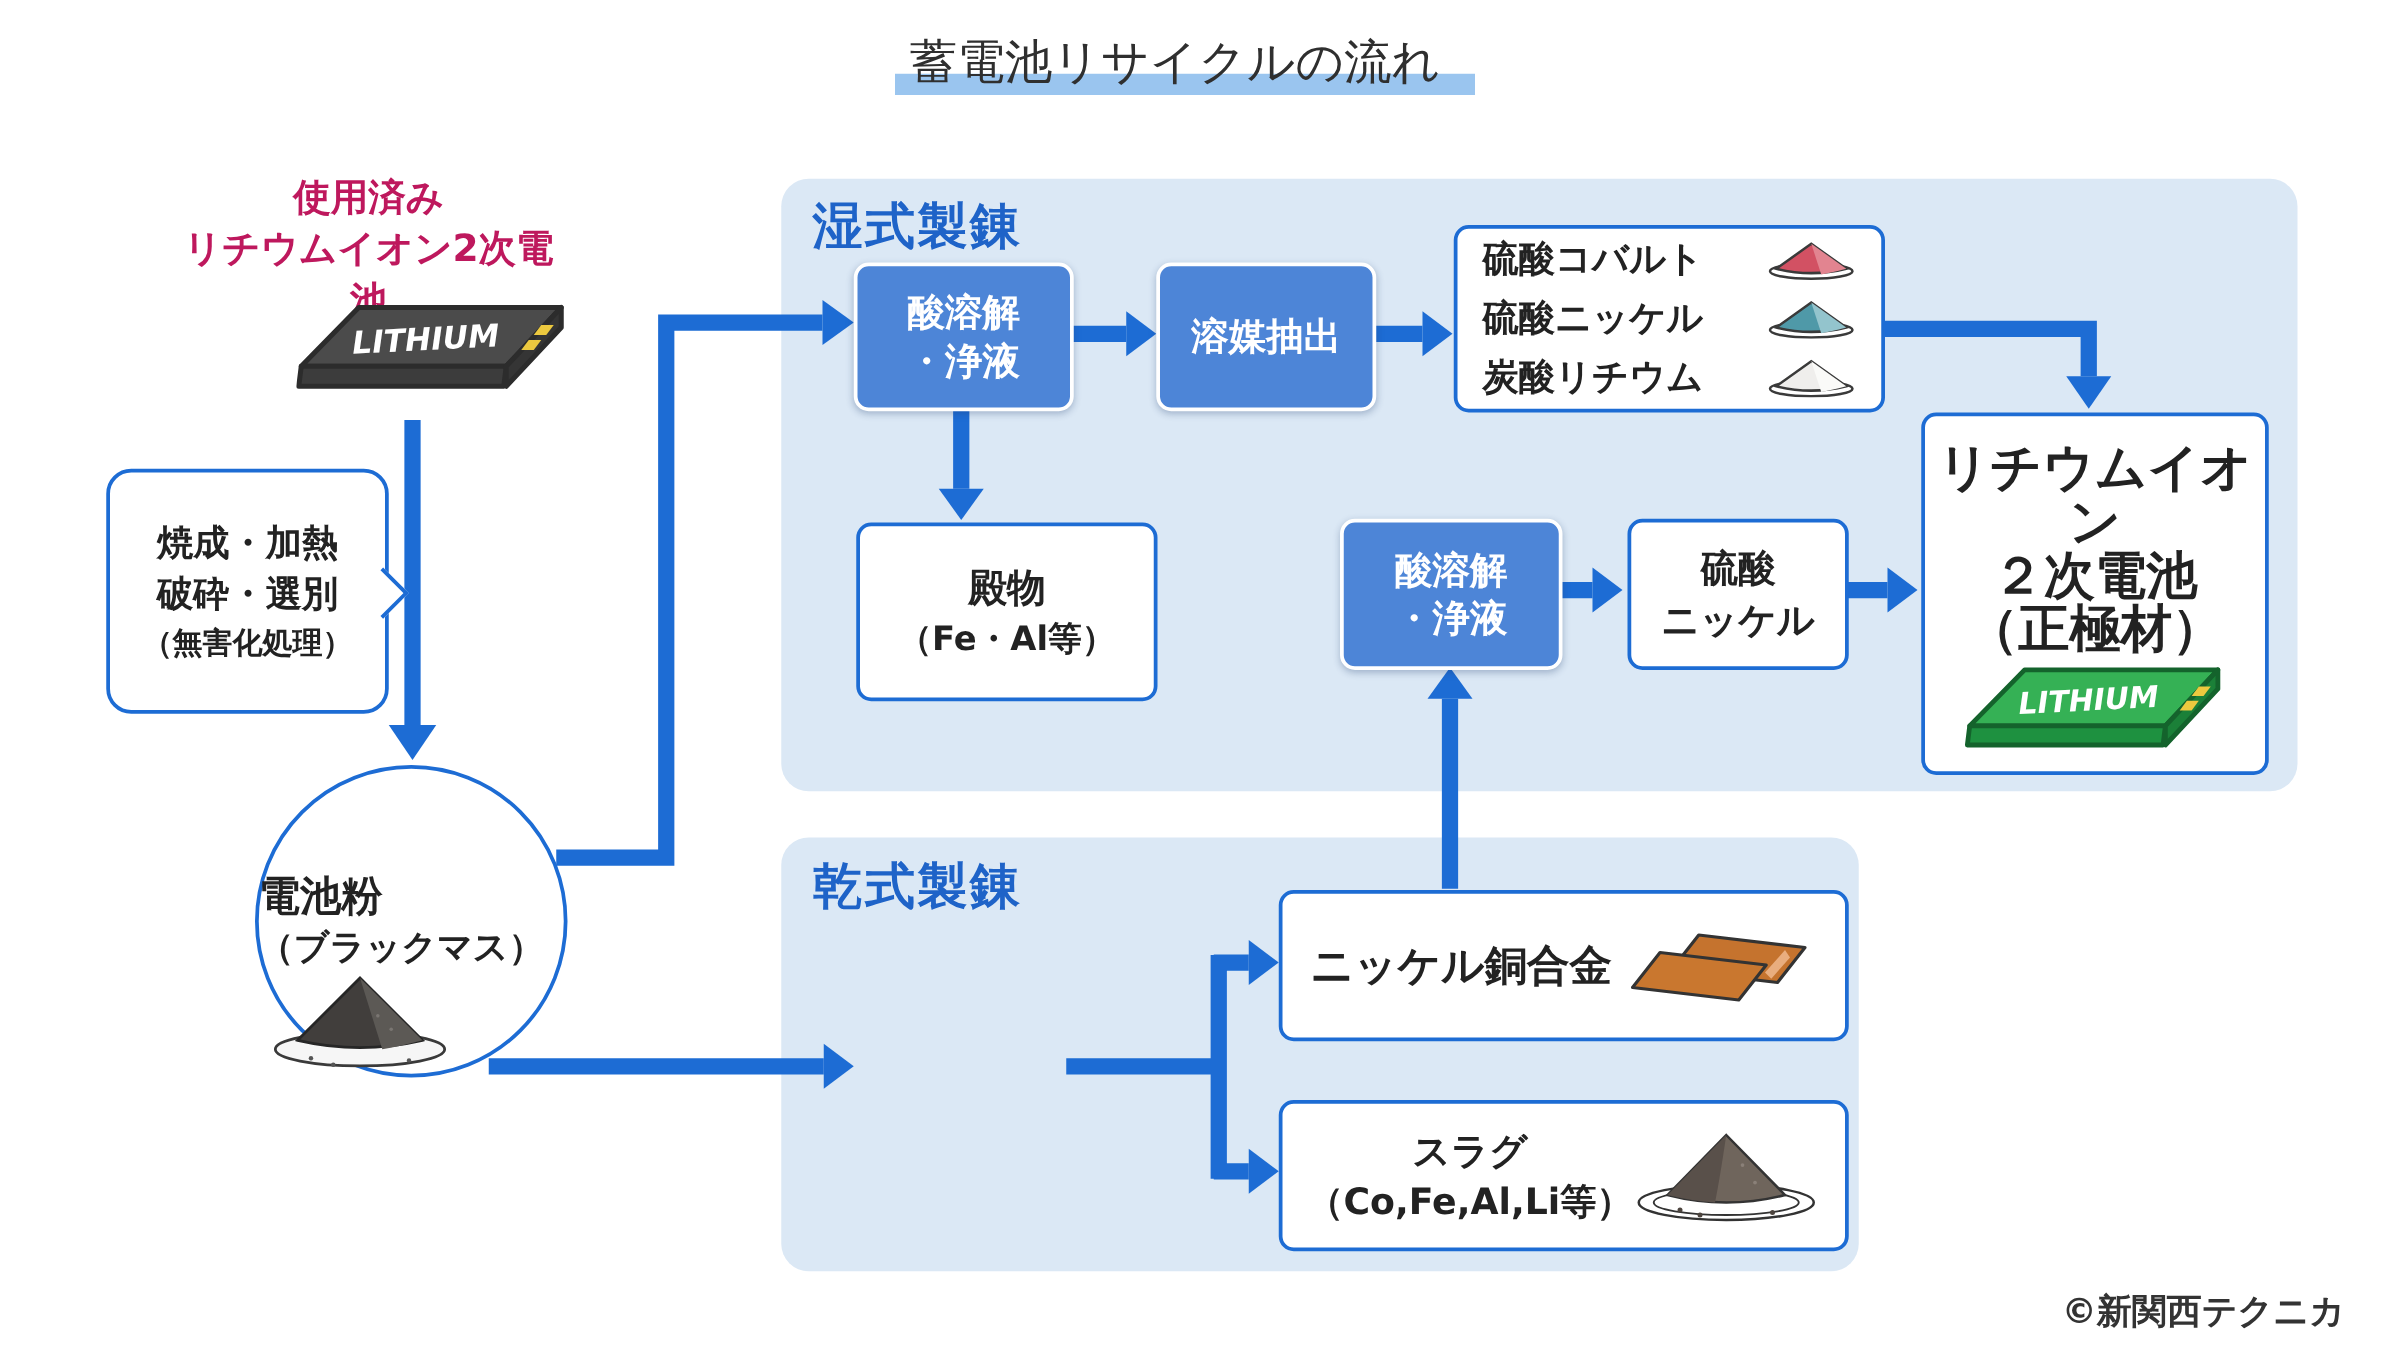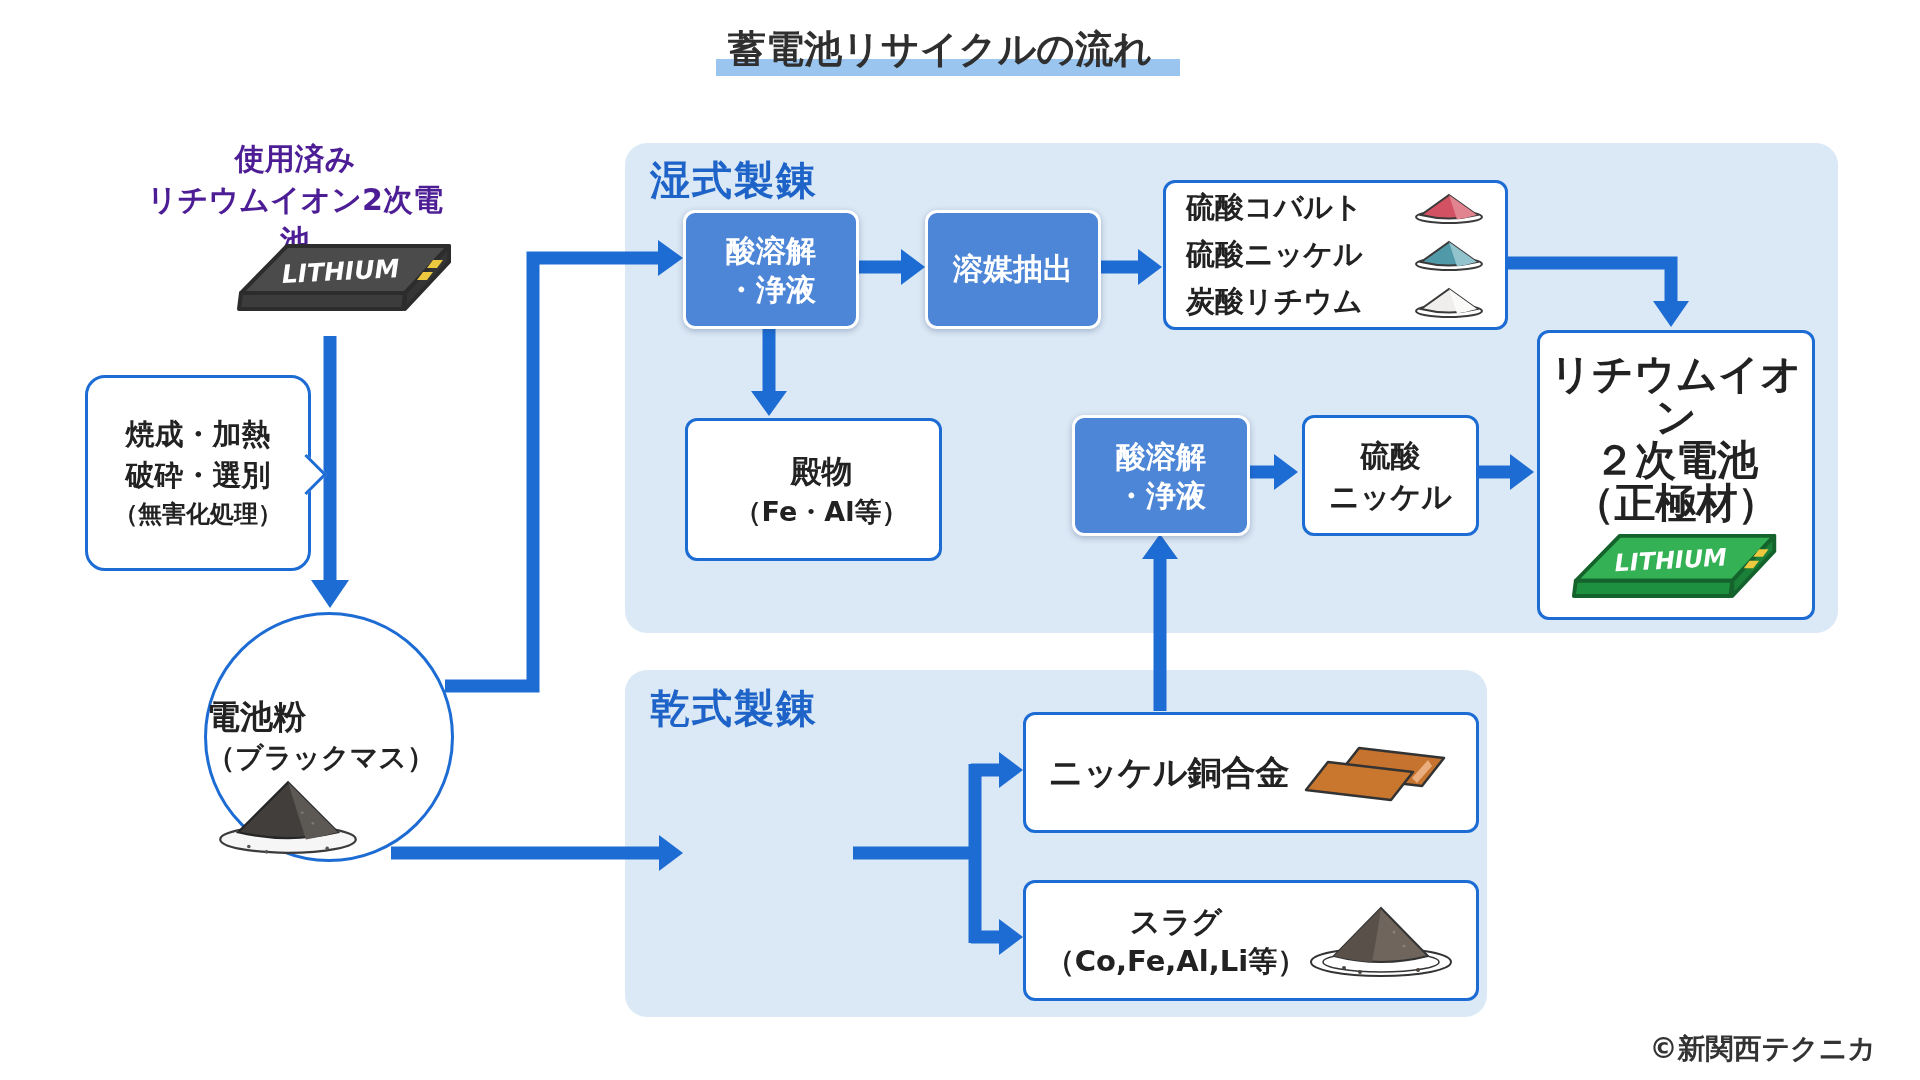--- a/index.html
+++ b/index.html
@@ -8,49 +8,49 @@
   
   .panel{position:absolute;background:#dbe8f5;border-radius:22px;z-index:0;}
   #wet-panel{left:625px;top:143px;width:1213px;height:490px;}
   #dry-panel{left:625px;top:670px;width:862px;height:347px;}
   .panel-label{position:absolute;z-index:2;font-size:40px;font-weight:bold;color:#1e63c8;letter-spacing:2px;}
   #wet-label{left:650px;top:153px;}
   #dry-label{left:650px;top:681px;}
   
   #title-bar{position:absolute;left:716px;top:59px;width:464px;height:17px;background:#9ac5ef;z-index:1;}
   #title-text{position:absolute;left:700px;top:24px;width:480px;text-align:center;
-              font-size:38px;font-weight:bold;color:#2f2f2f;z-index:2;}
+              font-size:38px;font-weight:normal;color:#2f2f2f;z-index:2;}
   
   .bluebox{position:absolute;z-index:2;background:#4d85d7;border:3px solid #ffffff;border-radius:12px;
            box-shadow:0 2px 6px rgba(30,60,110,.3);color:#fff;display:flex;flex-direction:column;
            align-items:center;justify-content:center;font-weight:bold;text-align:center;}
   .whitebox{position:absolute;z-index:2;background:#ffffff;border:3px solid #1d6cd4;border-radius:12px;
             display:flex;flex-direction:column;align-items:center;justify-content:center;
             color:#222;font-weight:bold;text-align:center;}
   #acid1{left:683px;top:210px;width:170px;height:113px;font-size:30px;line-height:39px;}
   #solvent{left:925px;top:210px;width:170px;height:113px;font-size:30px;}
   #products{left:1163px;top:180px;width:345px;height:150px;align-items:stretch;justify-content:center;padding:0 20px;box-sizing:border-box;}
   .prod-row{display:flex;align-items:center;justify-content:space-between;height:47px;}
   .prod-label{font-size:29px;font-weight:bold;color:#222;}
-  #sediment{left:685px;top:418px;width:235px;height:137px;padding-left:16px;}
+  #sediment{left:685px;top:418px;width:235px;height:137px;}
   #sediment .l1{font-size:31px;line-height:44px;}
   #sediment .l2{font-size:27px;line-height:38px;}
   #acid2{left:1072px;top:415px;width:172px;height:115px;font-size:30px;line-height:39px;}
   #nisulfate{left:1302px;top:415px;width:171px;height:115px;font-size:30px;line-height:41px;}
   #cathode{left:1537px;top:330px;width:278px;height:290px;justify-content:flex-start;padding-top:20px;box-sizing:border-box;}
   #cathode .l{font-size:41px;line-height:43px;}
   #furnace{left:685px;top:797px;width:168px;height:112px;font-size:29px;line-height:38px;}
   #nicu{left:1023px;top:712px;width:450px;height:115px;flex-direction:row;gap:14px;}
   #nicu .lab{font-size:34px;}
   #slag{left:1023px;top:880px;width:450px;height:115px;flex-direction:row;}
   #slag .l1{font-size:30px;line-height:40px;}
   #slag .l2{font-size:29px;line-height:38px;}
   
   #used-label{position:absolute;left:134px;top:138px;width:322px;text-align:center;z-index:2;
-              font-size:30px;font-weight:bold;line-height:41px;color:#4c1d95;}
+              font-size:30px;font-weight:bold;line-height:41px;color:#be185d;}
   #battery-black{position:absolute;left:237px;top:243px;z-index:2;}
   #pretreat{left:85px;top:375px;width:220px;height:190px;border-radius:20px;}
   #pretreat .l12{font-size:29px;line-height:41px;}
   #pretreat .l3{font-size:24px;line-height:36px;}
   #pretreat-chevron{position:absolute;left:292px;top:460px;width:26px;height:26px;background:#fff;
                     border-top:3px solid #1d6cd4;border-right:3px solid #1d6cd4;transform:rotate(45deg);z-index:3;}
   #blackmass{position:absolute;left:204px;top:612px;width:250px;height:250px;border:3px solid #1d6cd4;
              border-radius:50%;background:#fff;z-index:2;display:flex;flex-direction:column;align-items:flex-start;
              padding-top:80px;box-sizing:border-box;font-weight:bold;text-align:center;}
   #blackmass .l1{font-size:33px;line-height:44px;}

